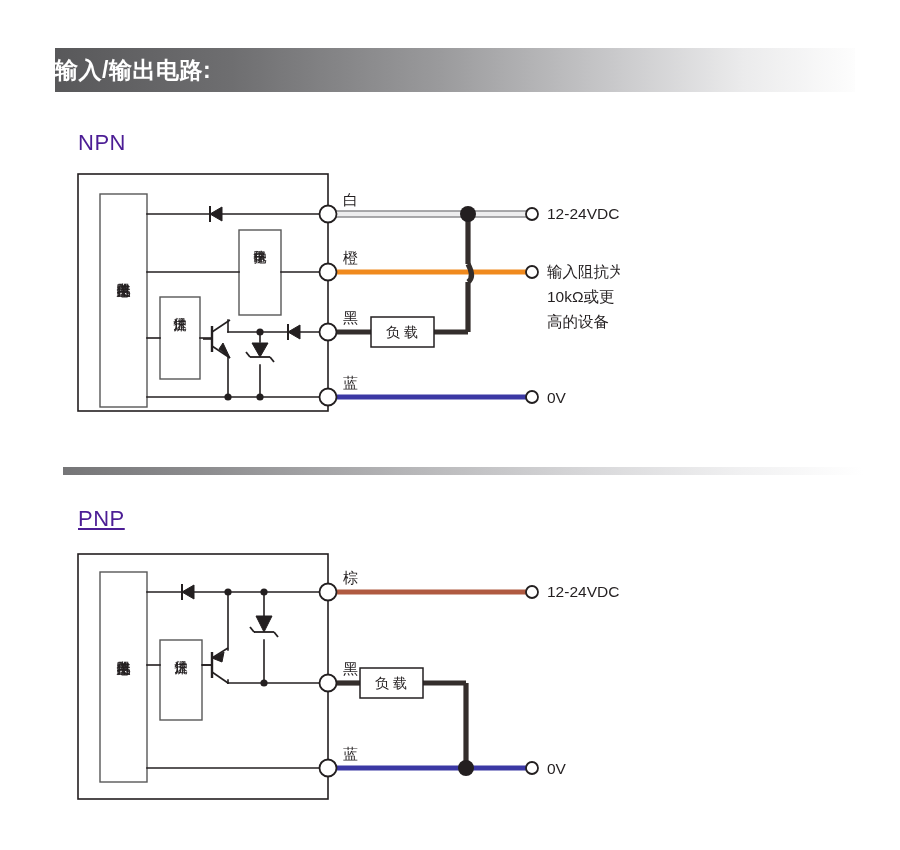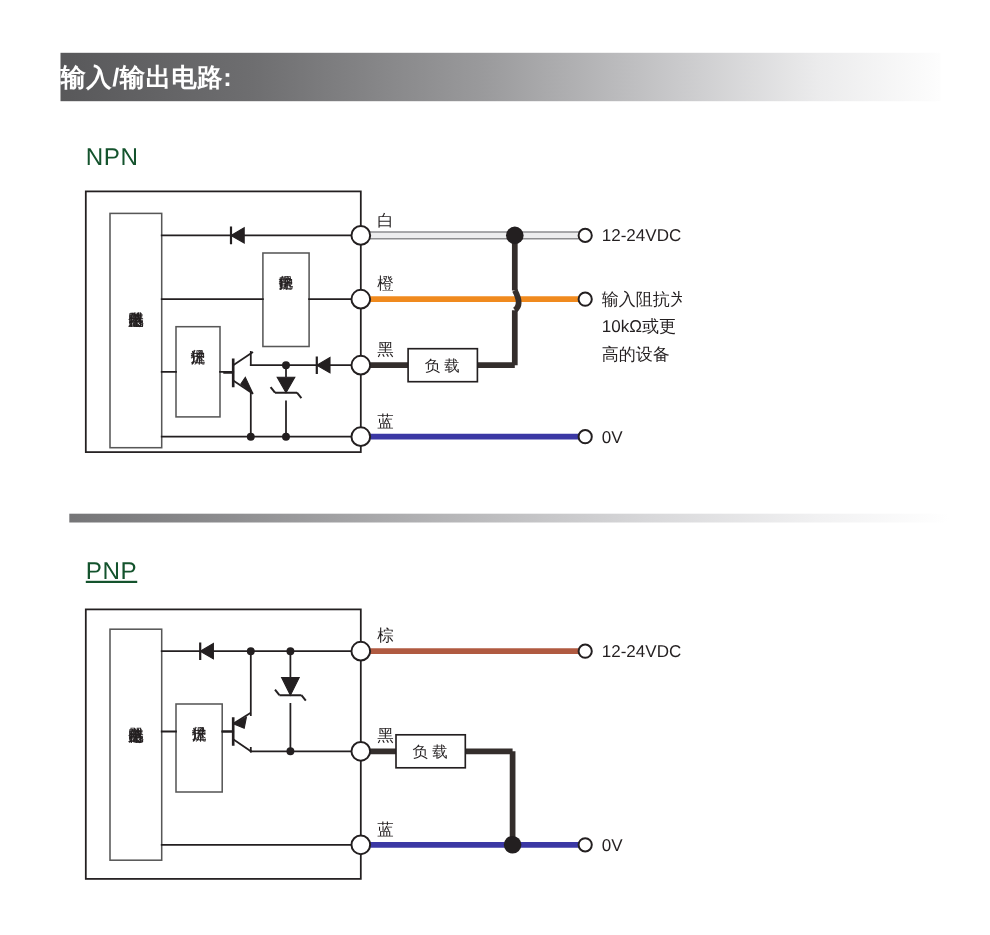--- a/index.html
+++ b/index.html
@@ -35,21 +35,21 @@
     font-size: 23px;
     font-weight: bold;
     letter-spacing: 0.5px;
     line-height: 1;
   }
   
   .section-title {
     position: absolute;
     font-size: 22px;
     font-weight: normal;
-    color: #14532d;
+    color: #4c1d95;
     letter-spacing: 0.5px;
   }
   #npn-title { left: 78px; top: 130px; }
   #pnp-title { left: 78px; top: 506px; text-decoration: underline; }
 
   
   .divider-bar {
     position: absolute;
     left: 63px;
     top: 467px;

